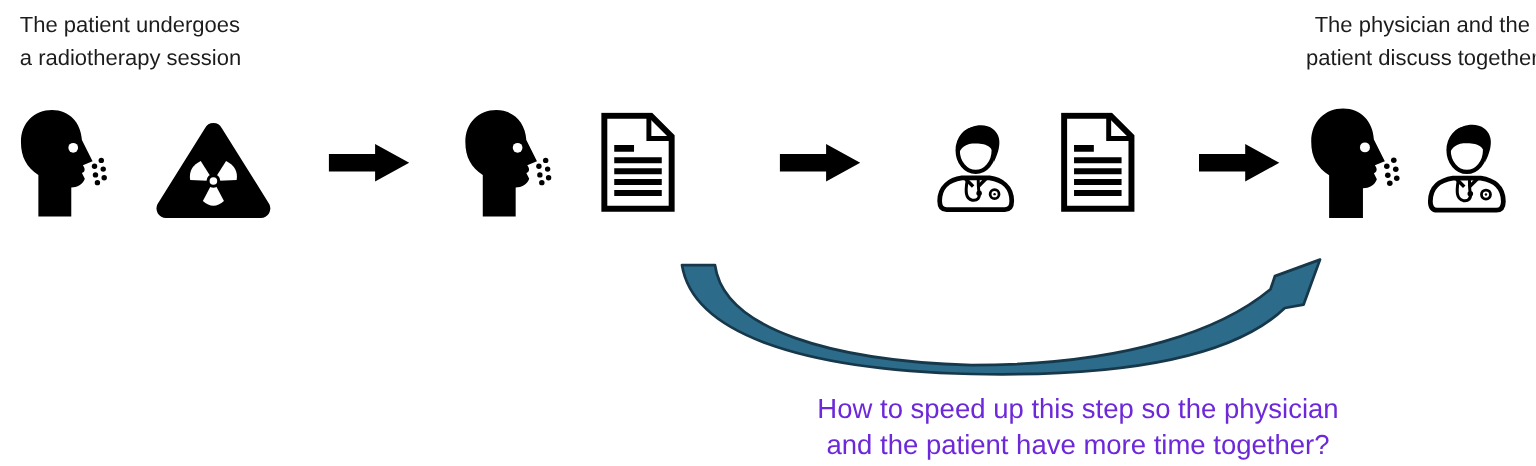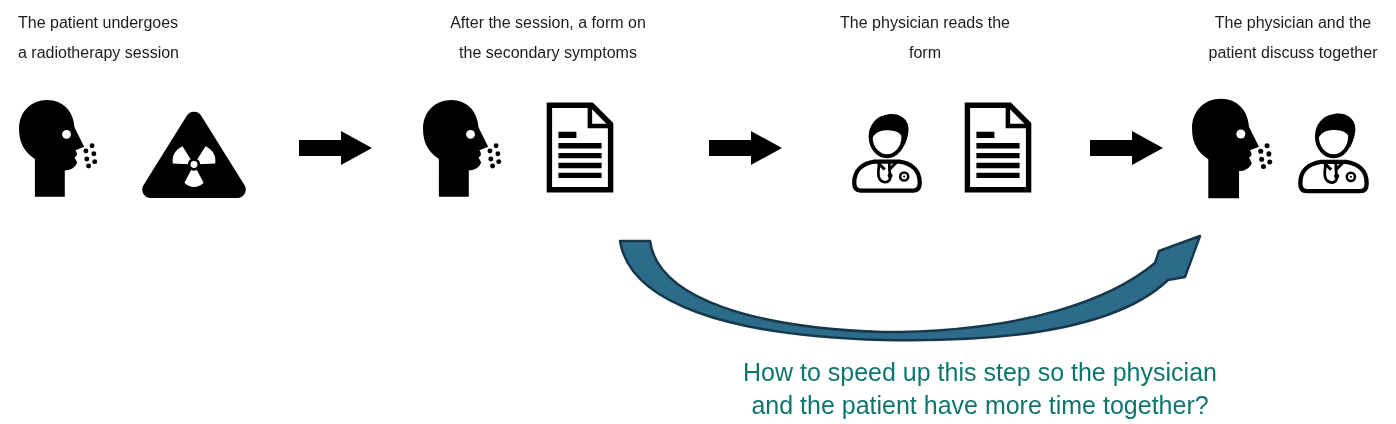--- a/index.html
+++ b/index.html
@@ -1,30 +1,30 @@
 <!DOCTYPE html>
 <html style="--arrow-fill: #2d6b8a; --arrow-stroke: #16384a;"><head>
 <meta charset="utf-8">
 <style>
   html,body{margin:0;padding:0;background:#ffffff;}
   .canvas{
     position:relative;width:1396px;height:424px;background:#ffffff;
     font-family:"Liberation Sans", sans-serif;overflow:hidden;
   }
   .caption{
-    position:absolute;top:8px;font-size:16px;line-height:30px;color:#1c1c1c;
+    position:absolute;top:8px;font-size:20px;line-height:30px;color:#1c1c1c;
     white-space:pre-line;
   }
   .caption.center{text-align:center;}
   .icon{position:absolute;display:block;}
   .flow-arrow{position:absolute;display:block;}
   .curve path{fill:var(--arrow-fill,#2d6b8a);stroke:var(--arrow-stroke,#16384a);stroke-width:2.5;stroke-linejoin:round;}
   .question{
     position:absolute;left:690px;top:356px;width:580px;text-align:center;
-    font-size:25px;line-height:33px;color:#0f766e;white-space:pre-line;
+    font-size:25px;line-height:33px;color:#6d28d9;white-space:pre-line;
   }
   .blk{fill:#000;}
   .outl{fill:#fff;stroke:#000;}
 </style>
 </head>
 <body>
 
 <svg width="0" height="0" style="position:absolute" aria-hidden="true">
   <defs>
 
@@ -82,24 +82,20 @@
     <symbol id="sym-arrow" viewBox="0 0 76 40">
       <polygon points="1,12 43,12 43,3 74,20 43,37 43,28 1,28"></polygon>
     </symbol>
   </defs>
 </svg>
 
 <div class="canvas">
 
   <div class="caption" style="left:18px;width:340px;">The patient undergoes
 a radiotherapy session</div>
-  <div class="caption center" style="left:378px;width:340px;">After the session, a form on
-the secondary symptoms</div>
-  <div class="caption center" style="left:755px;width:340px;">The physician reads the
-form</div>
   <div class="caption center" style="left:1134px;width:318px;">The physician and the
 patient discuss together</div>
 
   <svg class="icon" style="left:12px;top:97px;width:88px;height:102px">
       <use href="#sym-patient-head"></use>
     </svg>
   <svg class="icon" style="left:136px;top:105px;width:116px;height:96px">
       <use href="#sym-radiation"></use>
     </svg>
 

